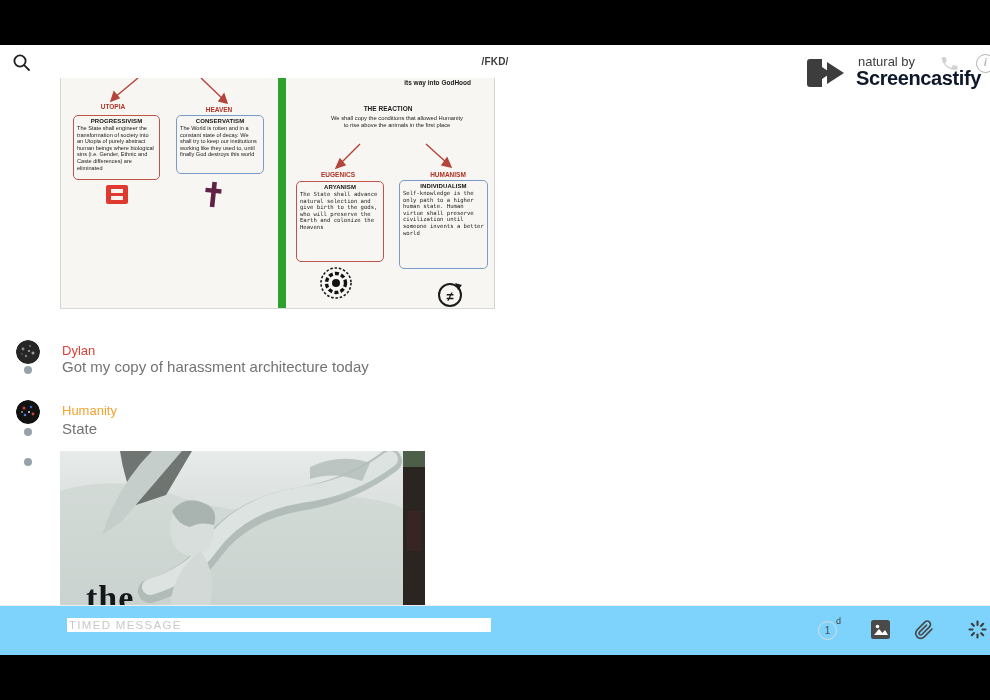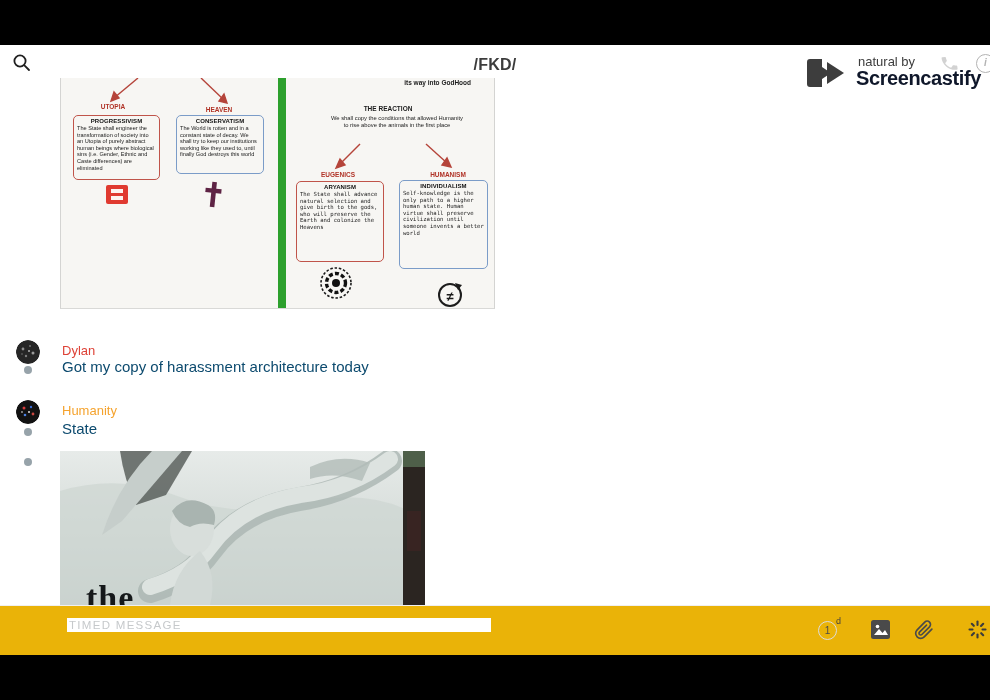--- a/index.html
+++ b/index.html
@@ -3,21 +3,21 @@
 <meta charset="utf-8">
 <style>
   html,body{margin:0;padding:0;background:#000;}
   .stage{position:relative;width:990px;height:700px;background:#000;overflow:hidden;
          font-family:"Liberation Sans","DejaVu Sans",sans-serif;}
   .app{position:absolute;left:0;top:45px;width:990px;height:610px;background:#fff;overflow:hidden;}
 
   
   .search-btn{position:absolute;left:12px;top:8px;width:20px;height:20px;cursor:pointer;}
   .page-title{position:absolute;left:0;right:0;top:11px;text-align:center;
-              font-size:16px;font-weight:700;color:#3c3c3c;letter-spacing:.2px;}
+              font-size:10px;font-weight:700;color:#3c3c3c;letter-spacing:.2px;}
   .wm{position:absolute;left:800px;top:5px;width:200px;height:46px;}
   .wm-icon{position:absolute;left:6px;top:6px;}
   .wm-powered{position:absolute;left:58px;top:4px;font-size:13px;color:#3d3d3d;}
   .wm-brand{position:absolute;left:56px;top:17px;font-size:20px;font-weight:800;color:#0f172a;letter-spacing:-.4px;white-space:nowrap;}
   .phone-ic{position:absolute;left:940px;top:9px;opacity:.55;}
   .info-ic{position:absolute;left:976px;top:9px;width:17px;height:17px;border:1.6px solid #b3b3b3;border-radius:50%;
            color:#b3b3b3;font-size:10px;font-weight:700;text-align:center;line-height:16px;font-style:italic;}
 
   
   .diagram{position:absolute;left:60px;top:33px;width:433px;height:230px;background:#f7f6f3;
@@ -41,28 +41,28 @@
   .ouro-neq{position:absolute;left:374px;top:201px;width:30px;height:30px;text-align:center;
             line-height:30px;font-size:13px;font-weight:700;color:#1a1a1a;}
   .dg-arrows{position:absolute;left:0;top:0;}
 
   
   .avatar{position:absolute;width:24px;height:24px;border-radius:50%;overflow:hidden;cursor:pointer;}
   .uname{position:absolute;left:62px;font-size:13px;font-weight:400;}
   .uname.dylan{color:#de4237;}
   .uname.cmdr{color:#f5a32e;}
   .mdot{position:absolute;left:24px;width:8px;height:8px;border-radius:50%;background:#97a3aa;}
-  .mtext{position:absolute;left:62px;font-size:15px;color:#0c4a6e;}
+  .mtext{position:absolute;left:62px;font-size:15px;color:#737373;}
 
   .statue{position:absolute;left:60px;top:406px;width:365px;height:154px;overflow:hidden;cursor:pointer;}
   .statue-caption{position:absolute;left:26px;top:128px;font-family:"Liberation Serif","DejaVu Serif",serif;
                   font-size:34px;font-weight:700;color:#15181a;letter-spacing:1px;}
 
   
-  .composer{position:absolute;left:0;top:560px;width:990px;height:50px;background:#eab308;border-top:1px solid #f0f0f0;}
+  .composer{position:absolute;left:0;top:560px;width:990px;height:50px;background:#7dd3fc;border-top:1px solid #f0f0f0;}
   .composer input{position:absolute;left:67px;top:12px;width:420px;border:none;outline:none;
                   font-family:"Liberation Sans",sans-serif;font-size:11.5px;letter-spacing:1.3px;color:#555;}
   .composer input::placeholder{color:#c6c9cb;}
   .timer-btn{position:absolute;left:818px;top:12px;width:26px;height:24px;cursor:pointer;}
   .timer-circle{position:absolute;left:0;top:3px;width:17px;height:17px;border:1.6px solid #dcdcdc;border-radius:50%;
                 font-size:10px;color:#4a4a4a;text-align:center;line-height:17px;}
   .timer-unit{position:absolute;left:18px;top:-2px;font-size:9px;color:#3f3f3f;}
   .ftr-ic{position:absolute;top:14px;cursor:pointer;}
   .ftr-img{left:871px;}
   .ftr-clip{left:914px;}

